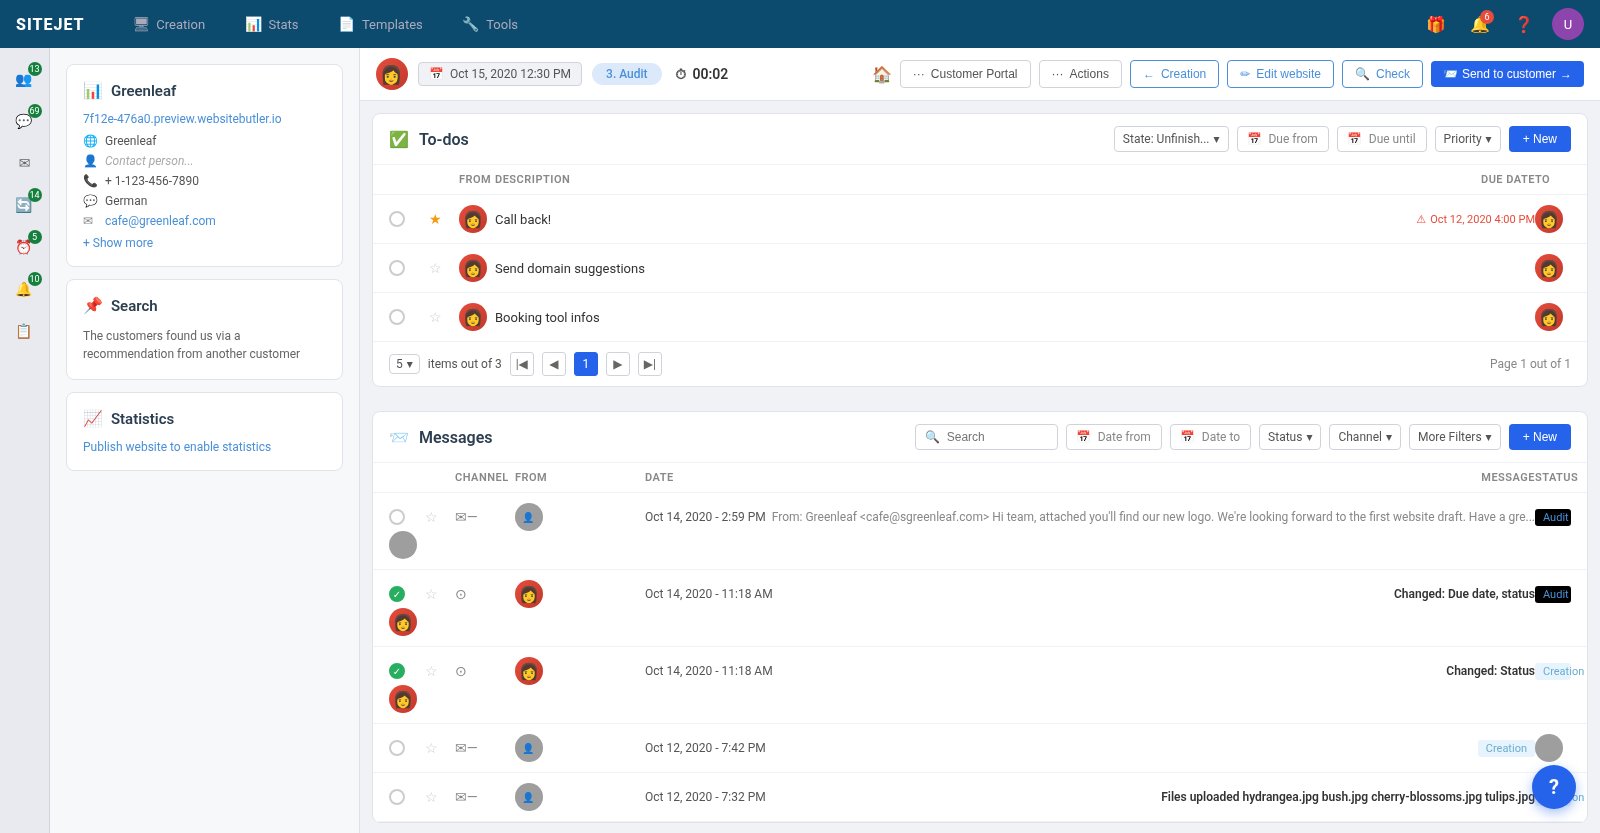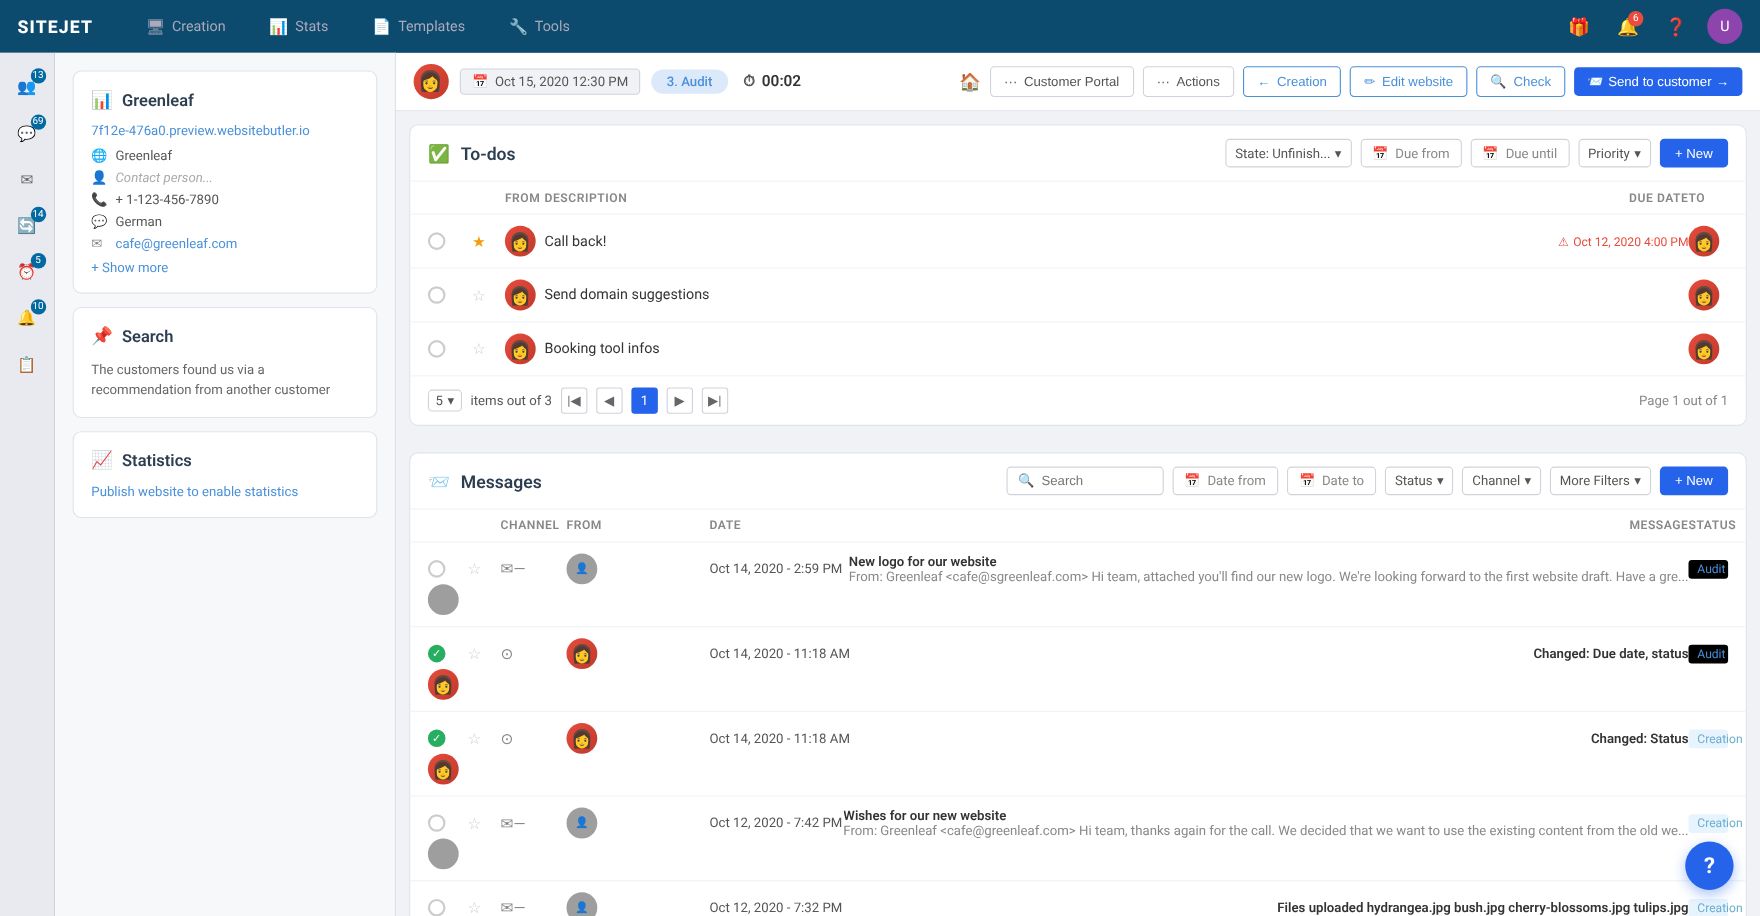--- a/index.html
+++ b/index.html
@@ -14,21 +14,21 @@
     .nav-icon-btn { width: 32px; height: 32px; display: flex; align-items: center; justify-content: center; color: #aab; font-size: 16px; cursor: pointer; position: relative; border-radius: 50%; }
     .badge { position: absolute; top: 2px; right: 2px; background: #e74c3c; color: white; font-size: 9px; width: 14px; height: 14px; border-radius: 50%; display: flex; align-items: center; justify-content: center; }
     .avatar-nav { width: 32px; height: 32px; border-radius: 50%; background: #8e44ad; display: flex; align-items: center; justify-content: center; color: white; font-size: 13px; cursor: pointer; }
 
     
     .layout { display: flex; height: calc(100vh - 48px); }
 
     
     .icon-sidebar { width: 50px; background: #e8eaf0; display: flex; flex-direction: column; align-items: center; padding-top: 12px; gap: 4px; border-right: 1px solid #d0d3da; }
     .sidebar-icon-item { width: 38px; height: 38px; display: flex; align-items: center; justify-content: center; border-radius: 6px; cursor: pointer; color: #666; font-size: 14px; position: relative; }
-    .sidebar-icon-item .badge { background: #0369a1; top: 2px; right: 2px; }
+    .sidebar-icon-item .badge { background: #15803d; top: 2px; right: 2px; }
 
     
     .left-panel { width: 310px; background: #f7f8fa; border-right: 1px solid #dde0e8; overflow-y: auto; padding: 16px; }
     .card { background: white; border-radius: 8px; border: 1px solid #e0e3ea; padding: 16px; margin-bottom: 12px; }
     .card-header { display: flex; align-items: center; gap: 8px; font-size: 15px; font-weight: 600; margin-bottom: 12px; color: #2c3e50; }
     .card-header-icon { font-size: 16px; }
     .detail-url { color: #4a90d9; font-size: 12px; margin-bottom: 8px; cursor: pointer; }
     .detail-row { display: flex; align-items: center; gap: 8px; color: #555; font-size: 12px; margin-bottom: 6px; }
     .detail-icon { color: #888; font-size: 12px; width: 14px; }
     .detail-link { color: #4a90d9; cursor: pointer; }
@@ -388,21 +388,20 @@
 
       <div class="table-row msg-grid" style="grid-template-columns: 36px 30px 60px 130px 1fr auto 36px;">
         <div class="checkbox"></div>
         <span class="star-icon">☆</span>
         <span class="channel-icon">✉—</span>
         <div class="row-avatar" style="background:#9e9e9e; width:28px; height:28px; border-radius:50%; display:flex; align-items:center; justify-content:center;">
             <span>👤</span>
           </div>
         <span style="font-size:12px; color:#555;">Oct 14, 2020 - 2:59 PM</span>
         <div class="msg-text" style="flex:1; overflow:hidden;">
-          <div class="msg-subject">New logo for our website</div>
           <div class="msg-preview">From: Greenleaf &lt;cafe@sgreenleaf.com&gt; Hi team, attached you'll find our new logo. We're looking forward to the first website draft. Have a gre...</div>
         </div>
         <span class="status-tag status-audit">Audit</span>
         <div class="row-avatar" style="background:#9e9e9e; width:28px; height:28px; border-radius:50%;"></div>
       </div>
 
       <div class="table-row" style="display:grid; grid-template-columns: 36px 30px 60px 130px 1fr auto 36px; padding:10px 16px; border-bottom:1px solid #f0f2f5; align-items:center;">
         <div class="checkbox checked">✓</div>
         <span class="star-icon">☆</span>
         <span class="channel-icon">⊙</span>
@@ -437,24 +436,20 @@
       </div>
 
       <div class="table-row" style="display:grid; grid-template-columns: 36px 30px 60px 130px 1fr auto 36px; padding:10px 16px; border-bottom:1px solid #f0f2f5; align-items:center;">
         <div class="checkbox"></div>
         <span class="star-icon">☆</span>
         <span class="channel-icon">✉—</span>
         <div class="row-avatar" style="background:#9e9e9e;">
             <span>👤</span>
           </div>
         <span style="font-size:12px; color:#555;">Oct 12, 2020 - 7:42 PM</span>
-        <div class="msg-text" style="overflow:hidden;">
-          <div class="msg-subject">Wishes for our new website</div>
-          <div class="msg-preview">From: Greenleaf &lt;cafe@greenleaf.com&gt; Hi team, thanks again for the call. We decided that we want to use the existing content from the old we...</div>
-        </div>
         <span class="status-tag status-creation">Creation</span>
         <div class="row-avatar" style="background:#9e9e9e;"></div>
       </div>
 
       <div class="table-row" style="display:grid; grid-template-columns: 36px 30px 60px 130px 1fr auto 36px; padding:10px 16px; border-bottom:1px solid #f0f2f5; align-items:center;">
         <div class="checkbox"></div>
         <span class="star-icon">☆</span>
         <span class="channel-icon">✉—</span>
         <div class="row-avatar" style="background:#9e9e9e;">
             <span>👤</span>

